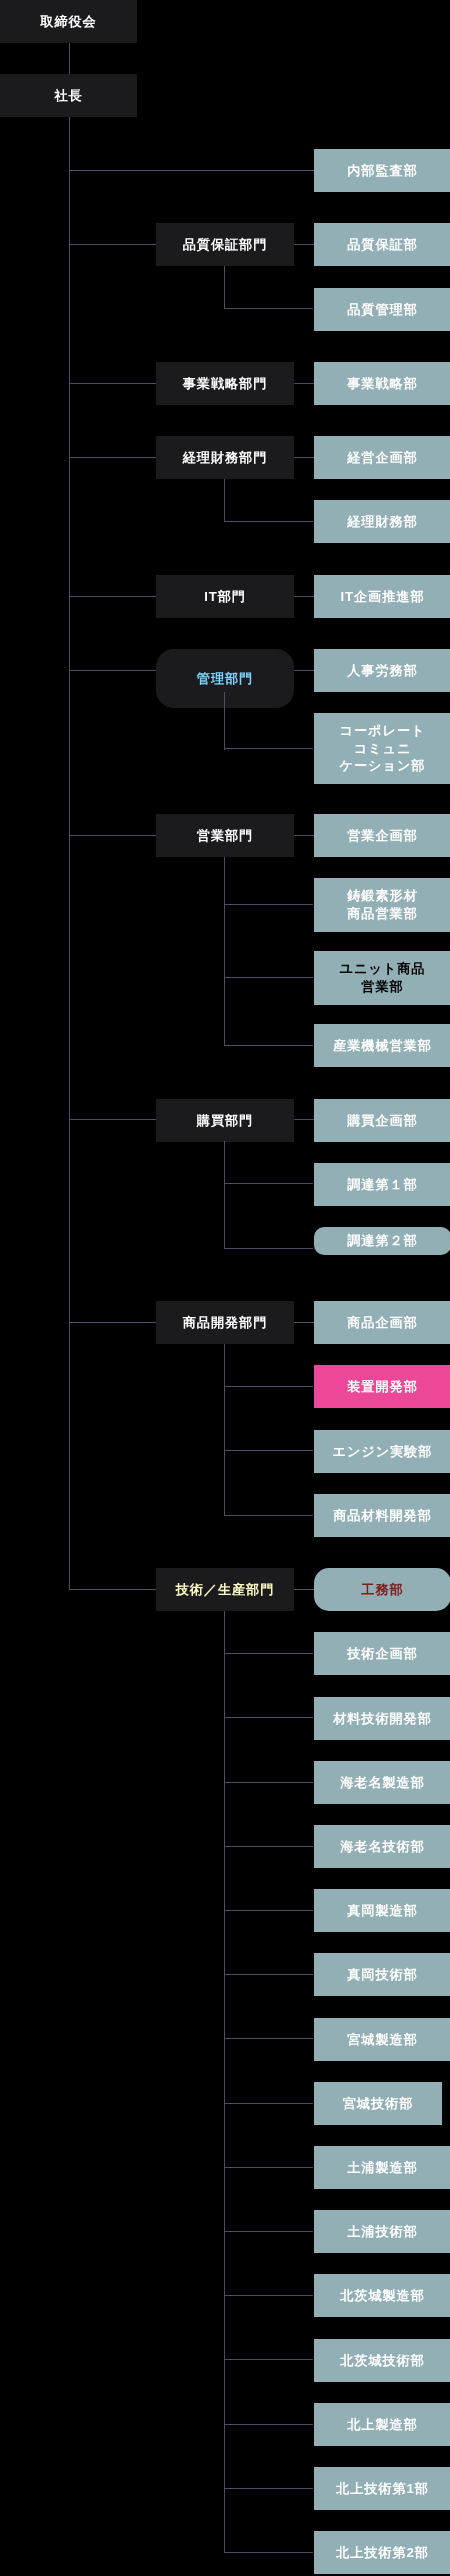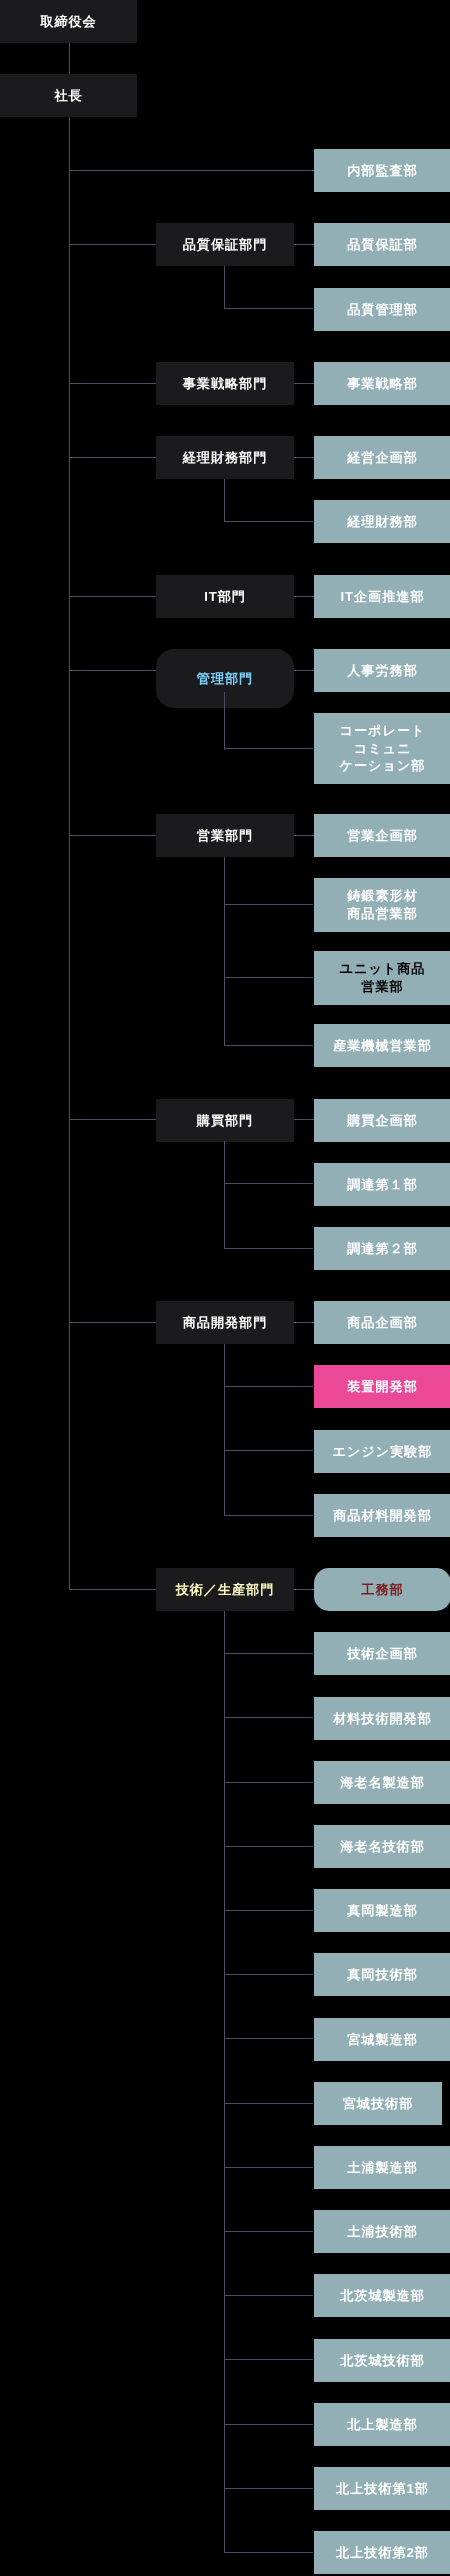--- a/index.html
+++ b/index.html
@@ -82,21 +82,21 @@
     <div class="line" style="left: 224px; top: 1045px; width: 89px; height: 1.3px; background: rgb(75, 79, 99);"></div>
     <div class="box department" style="left: 314px; top: 1024px; width: 137px; height: 43px; color: rgb(255, 255, 255); background: rgb(146, 175, 181);">産業機械営業部</div>
     <div class="line" style="left: 224px; top: 857px; width: 1.3px; height: 189px; background: rgb(75, 79, 99);"></div>
     <div class="line" style="left: 69px; top: 1119px; width: 88px; height: 1.3px; background: rgb(75, 79, 99);"></div>
     <div class="box division" style="left: 156px; top: 1099px; width: 138px; height: 43px; color: rgb(255, 255, 255); background: rgb(27, 27, 30);">購買部門</div>
     <div class="line" style="left: 294px; top: 1119px; width: 19.5px; height: 1.3px; background: rgb(75, 79, 99);"></div>
     <div class="box department" style="left: 314px; top: 1099px; width: 137px; height: 43px; color: rgb(255, 255, 255); background: rgb(146, 175, 181);">購買企画部</div>
     <div class="line" style="left: 224px; top: 1183px; width: 89px; height: 1.3px; background: rgb(75, 79, 99);"></div>
     <div class="box department" style="left: 314px; top: 1163px; width: 137px; height: 43px; color: rgb(255, 255, 255); background: rgb(146, 175, 181);">調達第１部</div>
     <div class="line" style="left: 224px; top: 1248px; width: 89px; height: 1.3px; background: rgb(75, 79, 99);"></div>
-    <div class="box department" style="left: 314px; top: 1227px; width: 137px; height: 43px; color: rgb(255, 255, 255); background: rgb(146, 175, 181);">調達第２部</div>
+    <div class="box department" style="left: 314px; top: 1227px; width: 137px; height: 28px; color: rgb(255, 255, 255); background: rgb(146, 175, 181); border-radius: 10px;">調達第２部</div>
     <div class="line" style="left: 224px; top: 1141px; width: 1.3px; height: 108px; background: rgb(75, 79, 99);"></div>
     <div class="line" style="left: 69px; top: 1322px; width: 88px; height: 1.3px; background: rgb(75, 79, 99);"></div>
     <div class="box division" style="left: 156px; top: 1301px; width: 138px; height: 43px; color: rgb(255, 255, 255); background: rgb(27, 27, 30);">商品開発部門</div>
     <div class="line" style="left: 294px; top: 1322px; width: 19.5px; height: 1.3px; background: rgb(75, 79, 99);"></div>
     <div class="box department" style="left: 314px; top: 1301px; width: 137px; height: 43px; color: rgb(255, 255, 255); background: rgb(146, 175, 181);">商品企画部</div>
     <div class="line" style="left: 224px; top: 1386px; width: 89px; height: 1.3px; background: rgb(75, 79, 99);"></div>
     <div class="box department" style="left: 314px; top: 1365px; width: 137px; height: 43px; color: rgb(255, 255, 255); background: #ec4899;">装置開発部</div>
     <div class="line" style="left: 224px; top: 1450px; width: 89px; height: 1.3px; background: rgb(75, 79, 99);"></div>
     <div class="box department" style="left: 314px; top: 1430px; width: 137px; height: 43px; color: rgb(255, 255, 255); background: rgb(146, 175, 181);">エンジン実験部</div>
     <div class="line" style="left: 224px; top: 1515px; width: 89px; height: 1.3px; background: rgb(75, 79, 99);"></div>

